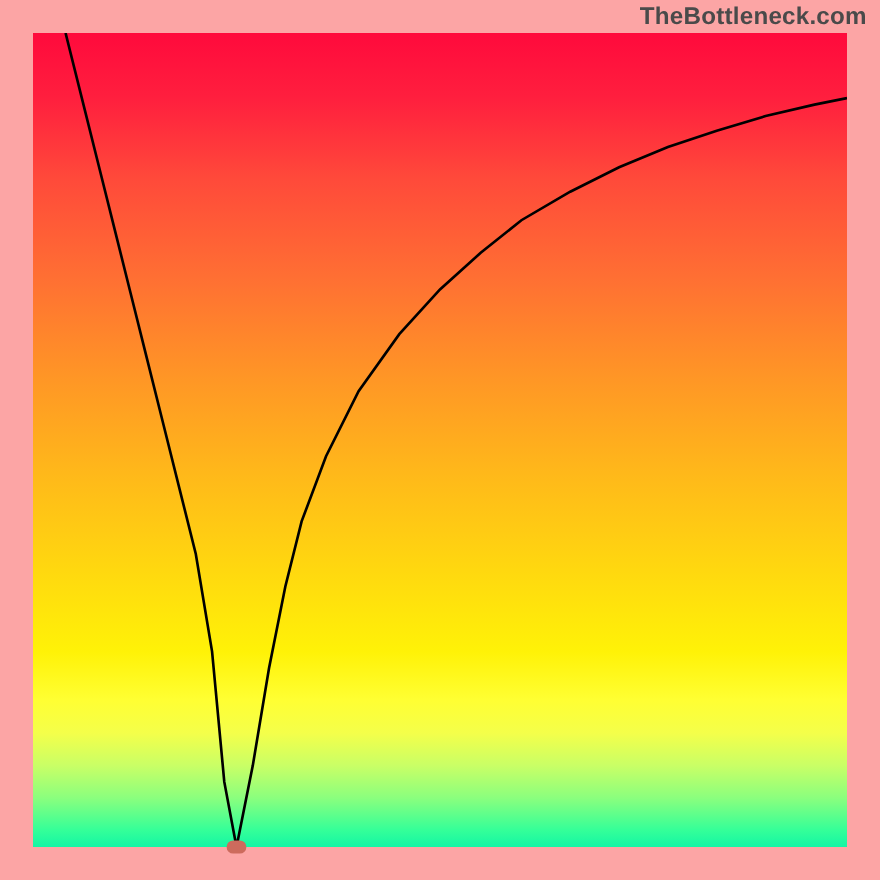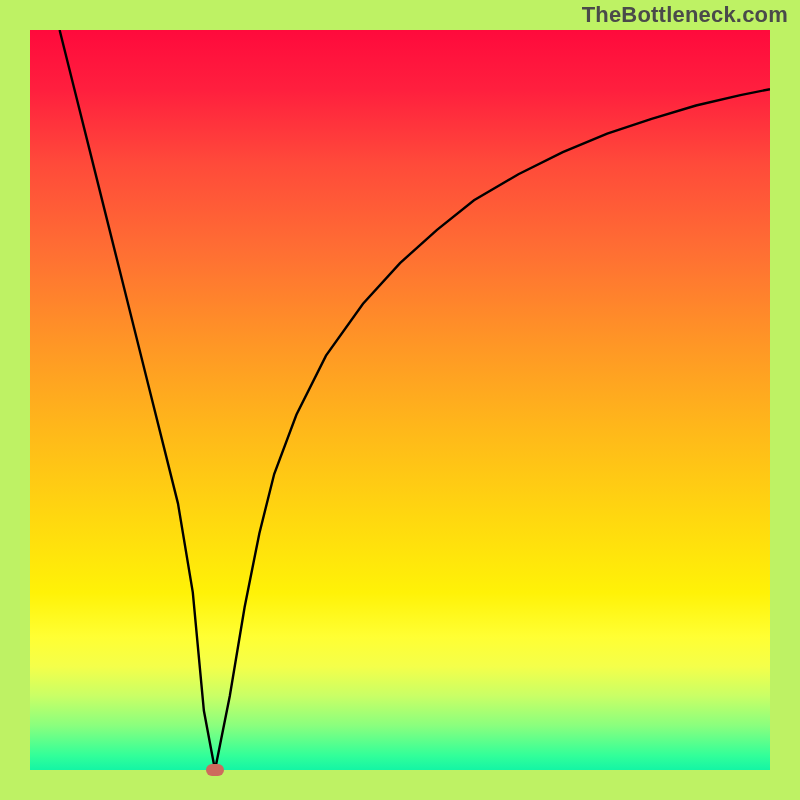--- a/index.html
+++ b/index.html
@@ -8,21 +8,21 @@
     width: 800px;
     height: 800px;
     background: #000;
     font-family: Arial, Helvetica, sans-serif;
     overflow: hidden;
   }
   .frame {
     position: relative;
     width: 800px;
     height: 800px;
-    background: #bef264;
+    background: #fca5a5;
   }
   .watermark {
     position: absolute;
     top: 2px;
     right: 12px;
     color: #4a4a4a;
     font-size: 22px;
     font-weight: 600;
     letter-spacing: 0.2px;
     z-index: 5;

